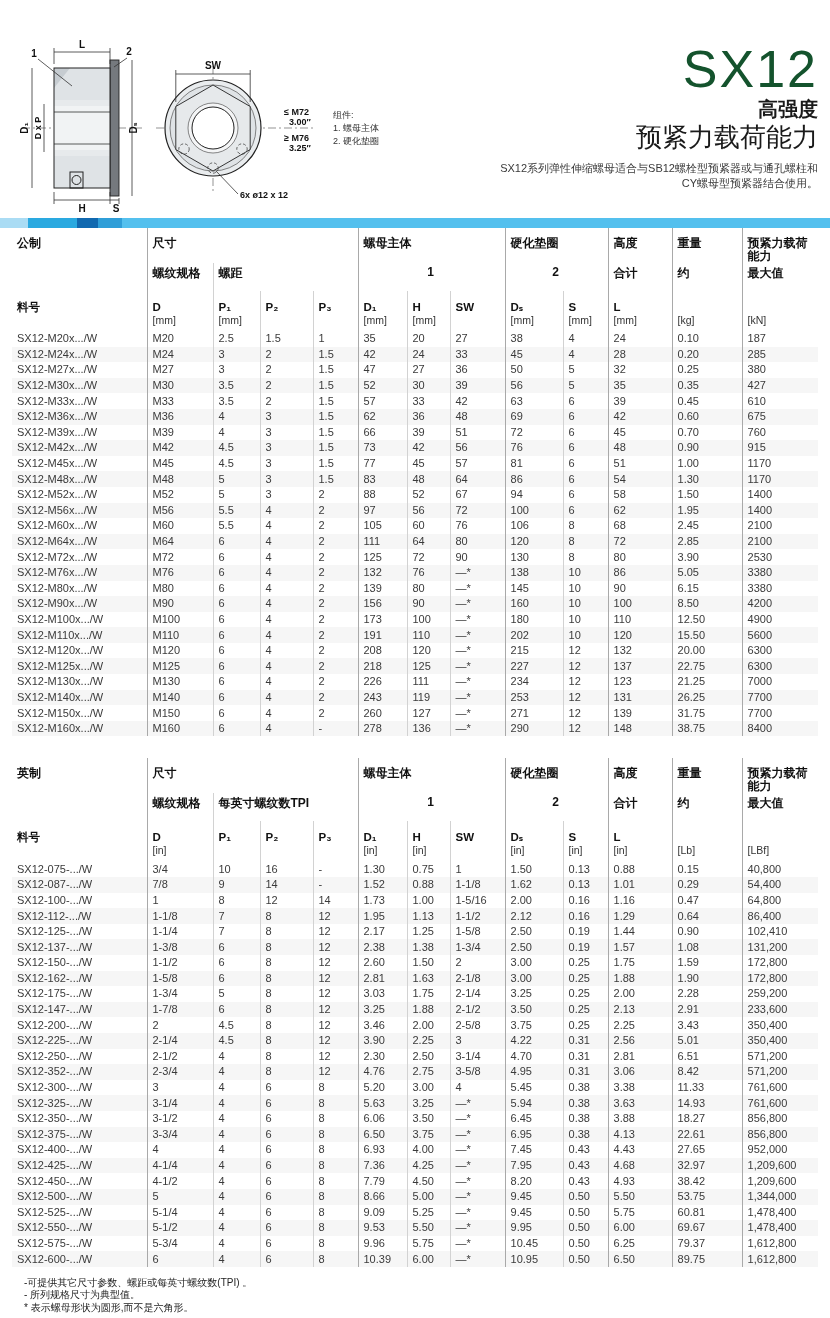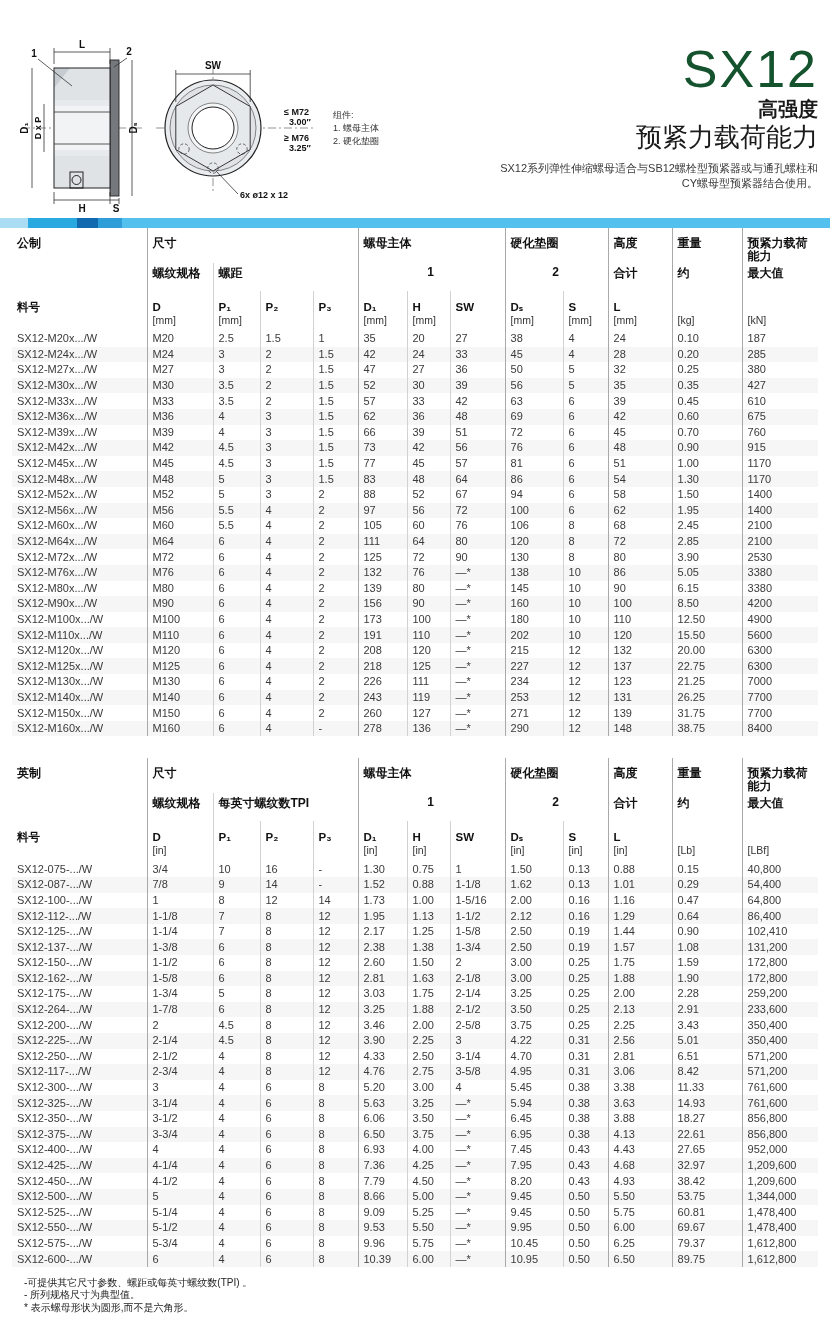--- a/index.html
+++ b/index.html
@@ -845,21 +845,21 @@
             <td class="gb">3.03</td>
             <td class="sb">1.75</td>
             <td class="sb">2-1/4</td>
             <td class="gb">3.25</td>
             <td class="sb">0.25</td>
             <td class="gb">2.00</td>
             <td class="gb">2.28</td>
             <td class="gb">259,200</td>
           </tr>
           <tr>
-            <td>SX12-264-.../W</td>
+            <td>SX12-147-.../W</td>
             <td class="gb">1-7/8</td>
             <td class="sb">6</td>
             <td class="sb">8</td>
             <td class="sb">12</td>
             <td class="gb">3.25</td>
             <td class="sb">1.88</td>
             <td class="sb">2-1/2</td>
             <td class="gb">3.50</td>
             <td class="sb">0.25</td>
             <td class="gb">2.13</td>
@@ -895,31 +895,31 @@
             <td class="gb">2.56</td>
             <td class="gb">5.01</td>
             <td class="gb">350,400</td>
           </tr>
           <tr>
             <td>SX12-250-.../W</td>
             <td class="gb">2-1/2</td>
             <td class="sb">4</td>
             <td class="sb">8</td>
             <td class="sb">12</td>
-            <td class="gb">4.33</td>
+            <td class="gb">2.30</td>
             <td class="sb">2.50</td>
             <td class="sb">3-1/4</td>
             <td class="gb">4.70</td>
             <td class="sb">0.31</td>
             <td class="gb">2.81</td>
             <td class="gb">6.51</td>
             <td class="gb">571,200</td>
           </tr>
           <tr>
-            <td>SX12-117-.../W</td>
+            <td>SX12-352-.../W</td>
             <td class="gb">2-3/4</td>
             <td class="sb">4</td>
             <td class="sb">8</td>
             <td class="sb">12</td>
             <td class="gb">4.76</td>
             <td class="sb">2.75</td>
             <td class="sb">3-5/8</td>
             <td class="gb">4.95</td>
             <td class="sb">0.31</td>
             <td class="gb">3.06</td>

